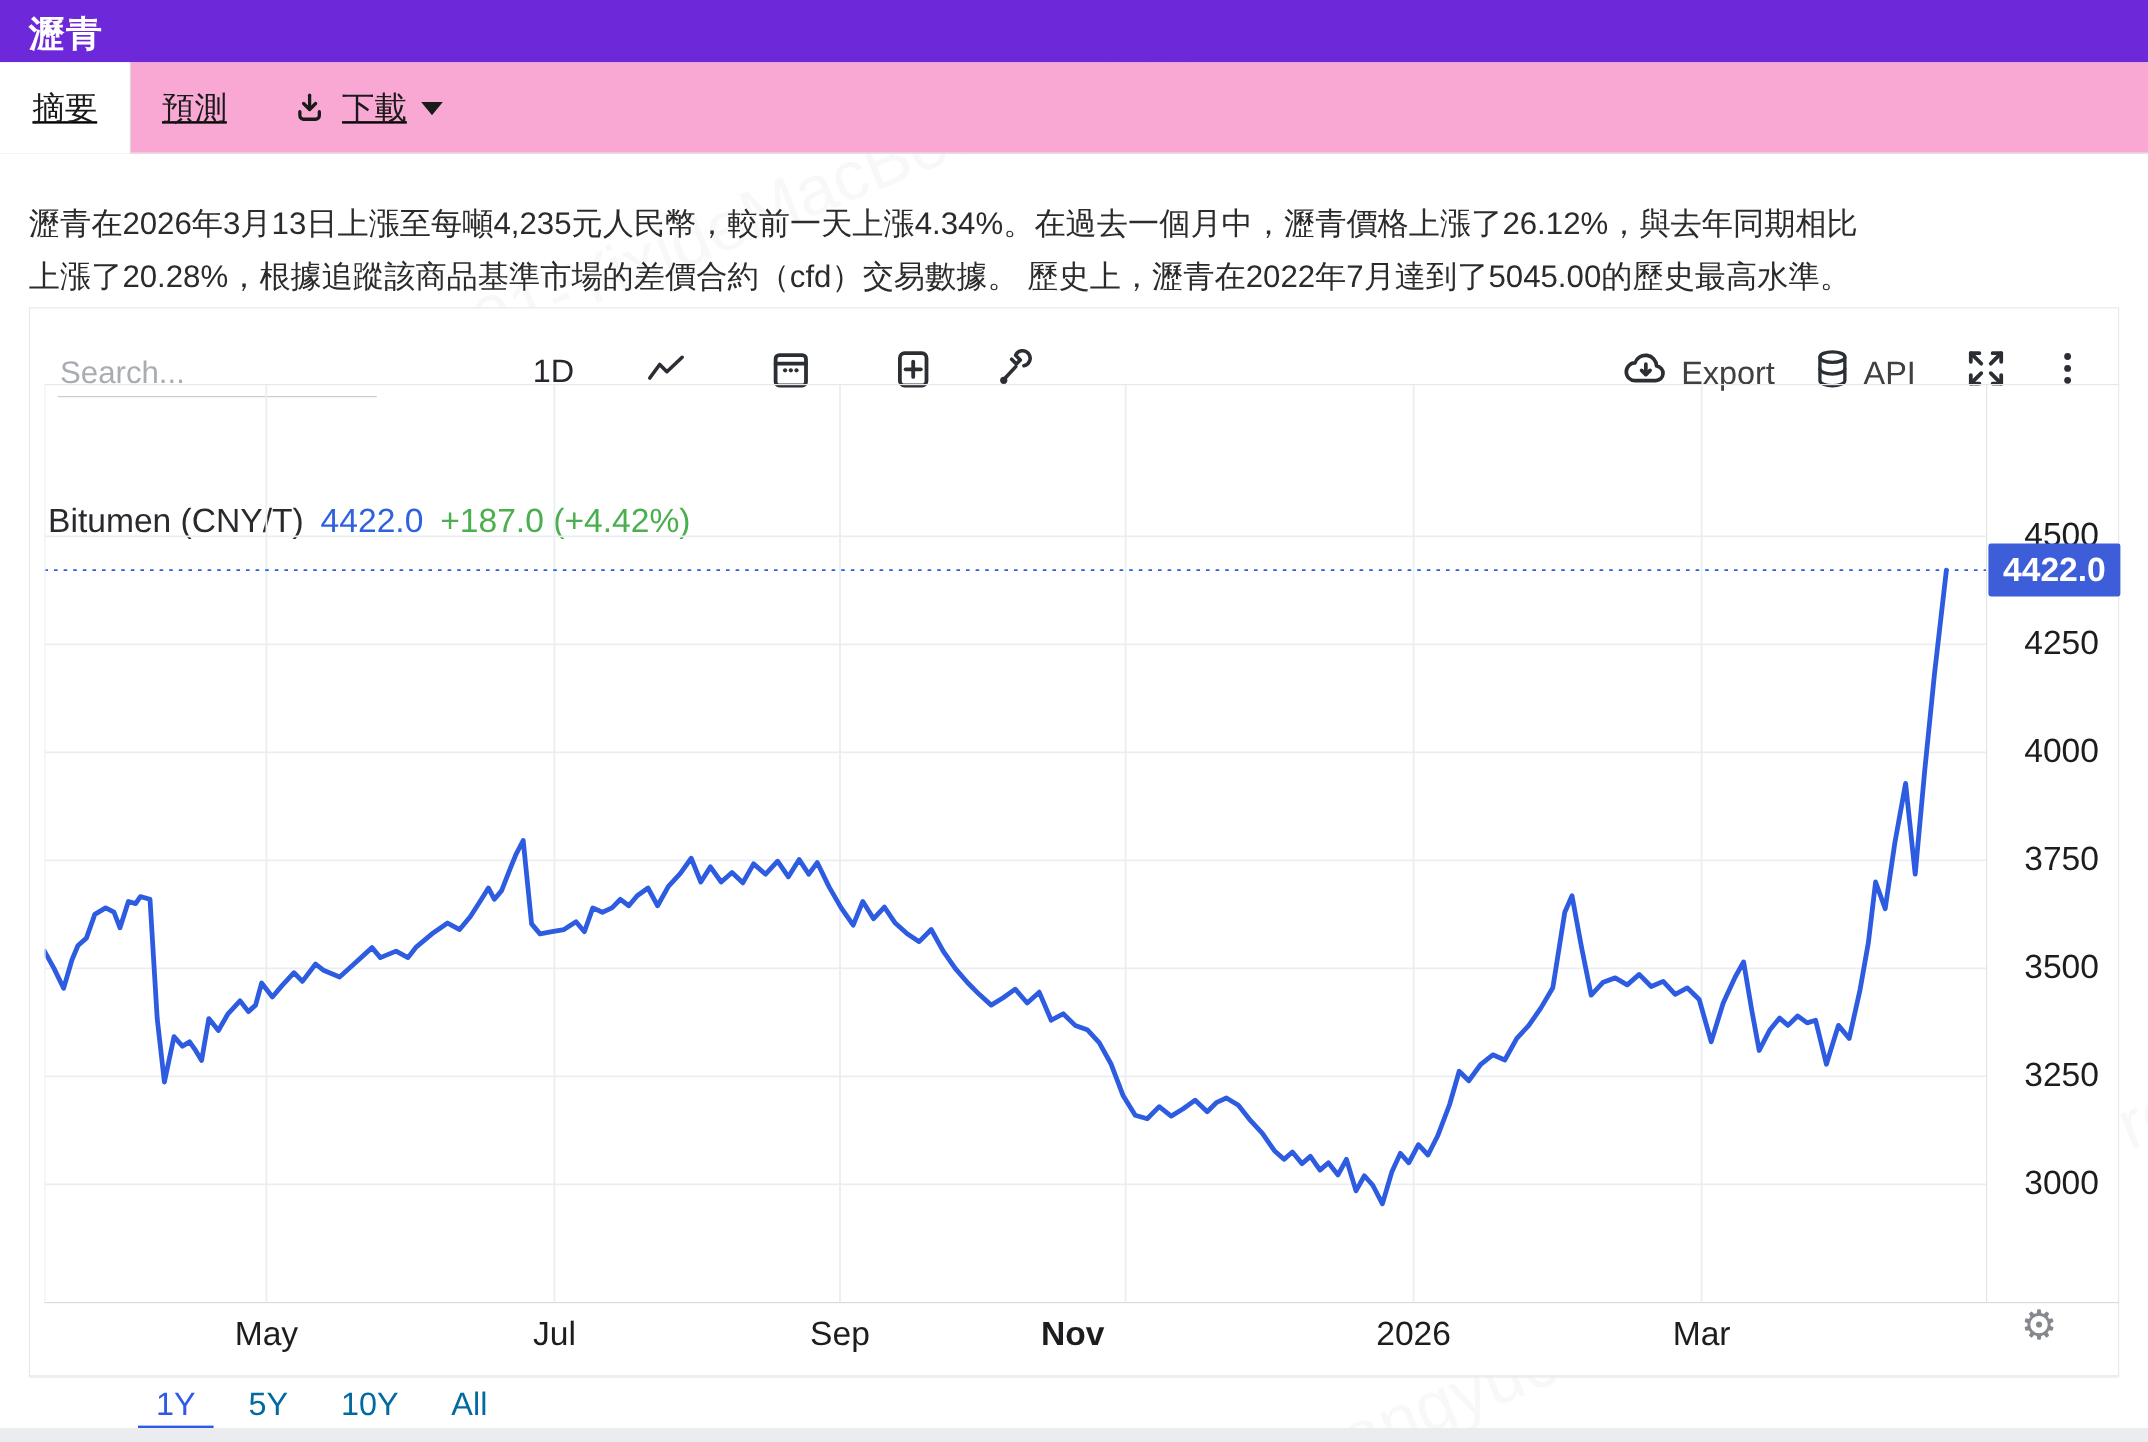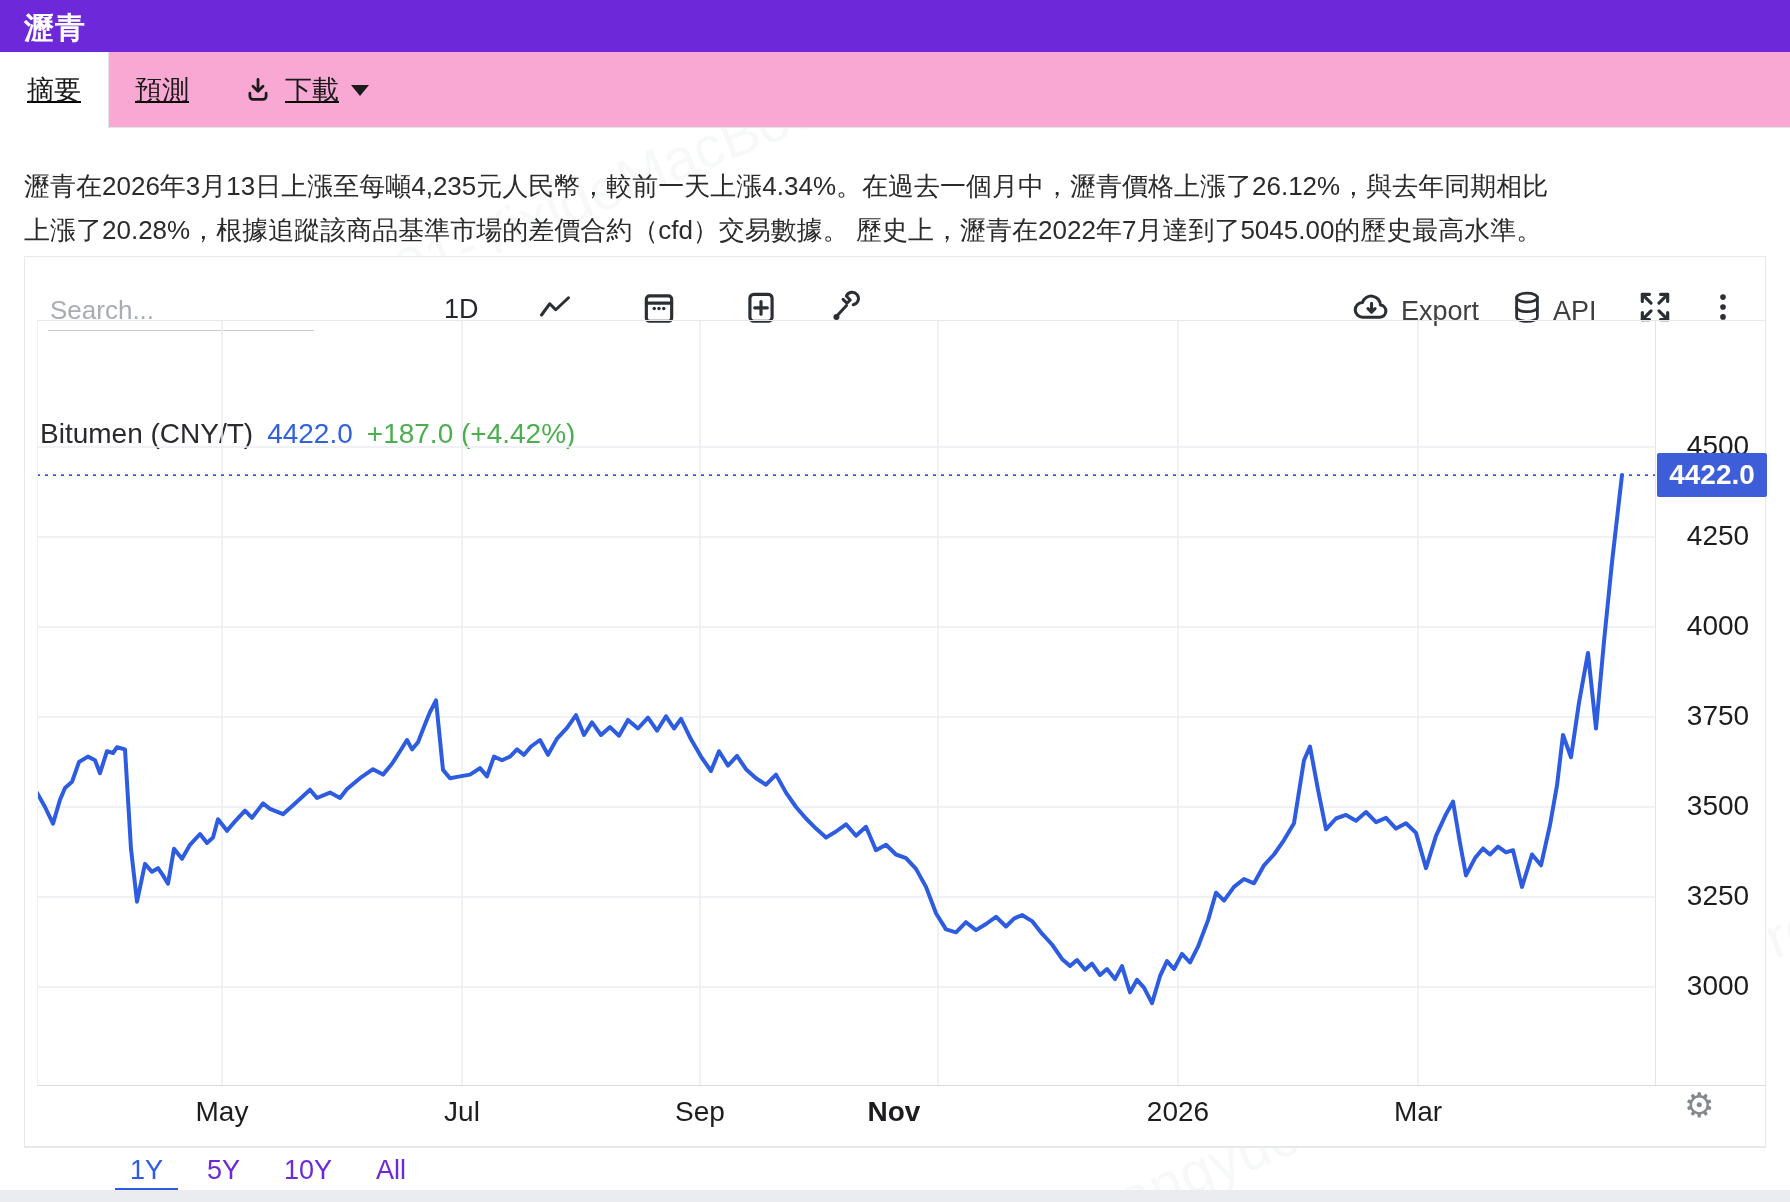--- a/index.html
+++ b/index.html
@@ -45,21 +45,21 @@
 
   .y-label{position:absolute;left:1666px;width:104px;font-size:28px;color:#1d1d1f;text-align:center;}
   .x-label{position:absolute;top:1096px;width:140px;text-align:center;font-size:28px;color:#1d1d1f;}
   .price-tag{position:absolute;left:1657px;top:453px;width:110px;height:44px;background:#3d5ed8;border-radius:2px;color:#fff;font-size:28px;font-weight:bold;display:flex;align-items:center;justify-content:center;}
 
   .gear{position:absolute;left:1684px;top:1088px;font-size:34px;color:#85898e;cursor:pointer;line-height:1;}
 
   
   .range-border{position:absolute;left:24px;top:1147px;width:1742px;height:1px;background:#e6e8ea;}
   .range-row{position:absolute;left:113px;top:1152px;display:flex;gap:10px;}
-  .range-tab{position:relative;padding:0 17px;height:36px;display:flex;align-items:center;font-size:27px;color:#6d28d9;cursor:pointer;}
+  .range-tab{position:relative;padding:0 17px;height:36px;display:flex;align-items:center;font-size:27px;color:#0369a1;cursor:pointer;}
   .range-tab.active{color:#2e5be6;}
   .range-tab.active::after{content:"";position:absolute;left:2px;right:2px;bottom:-4px;height:4px;background:#2e5be6;}
   .footer-strip{position:absolute;left:0;top:1190px;width:1790px;height:12px;background:#eaecef;}
 
   .watermark{position:absolute;font-size:58px;color:rgba(40,50,70,0.035);white-space:nowrap;transform:rotate(-22deg);pointer-events:none;}
 
   svg .icon-stroke{stroke:#2b2f34;stroke-width:2;fill:none;stroke-linecap:round;stroke-linejoin:round;}
 </style>
 </head>
 <body>

